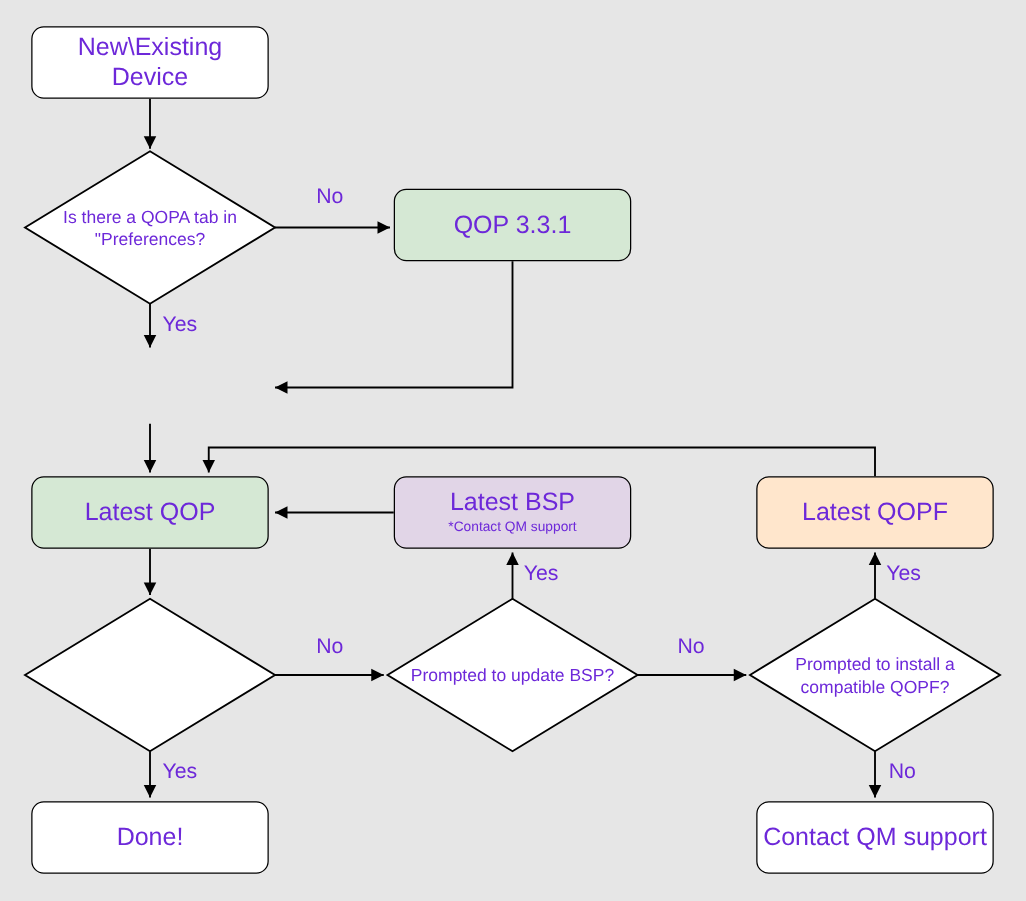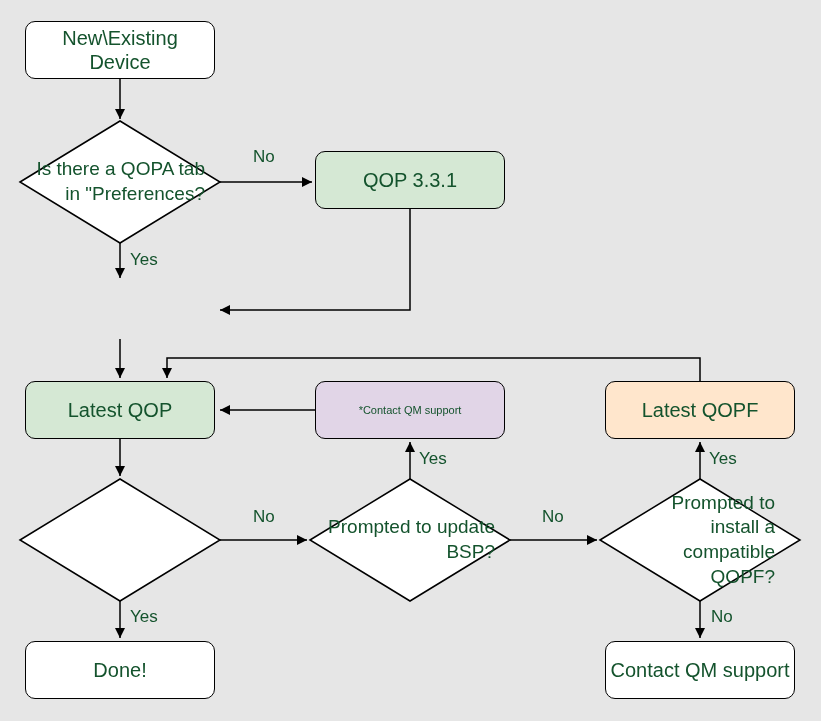--- a/index.html
+++ b/index.html
@@ -1,32 +1,32 @@
 <!DOCTYPE html>
 <html><head>
 <meta charset="utf-8">
 <style>
   html,body { margin:0; padding:0; background:#e6e6e6; }
   #canvas {
     position:relative; width:821px; height:721px; overflow:hidden;
-    font-family:"Liberation Sans", sans-serif; color:#14532d;
+    font-family:"Liberation Sans", sans-serif; color:#6d28d9;
   }
   #edges { position:absolute; left:0; top:0; }
   .edge { fill:none; stroke:#000; stroke-width:1.5; }
   .decision-shape { stroke:#000; stroke-width:1.5; }
   .node {
     position:absolute; box-sizing:border-box;
     border:1.5px solid #000; border-radius:10px;
     display:flex; flex-direction:column; align-items:center; justify-content:center;
     text-align:center; font-size:20px; line-height:1.2; background:#fff;
   }
   .node .note { font-size:11px; line-height:1.3; margin-top:1px; }
   .dtext {
     position:absolute; display:flex; align-items:center; justify-content:center;
-    text-align:right; font-size:19px; line-height:1.3;
+    text-align:center; font-size:14px; line-height:1.3;
   }
   .elabel { position:absolute; font-size:17px; line-height:1.2; }
 </style>
 </head>
 <body>
 
 <div id="canvas" style="background-color: rgb(230, 230, 230);">
 
   <svg id="edges" width="821" height="721">
     <defs>
@@ -63,20 +63,21 @@
   <div class="node" style="left: 315px; top: 151px; width: 190px; height: 58px; background-color: rgb(213, 232, 212);">
     <span>QOP 3.3.1</span>
   </div>
 
 
   <div class="node" style="left: 25px; top: 381px; width: 190px; height: 58px; background-color: rgb(213, 232, 212);">
     <span>Latest QOP</span>
   </div>
 
   <div class="node" style="left: 315px; top: 381px; width: 190px; height: 58px; background-color: rgb(225, 213, 231);">
+    <span>Latest BSP</span>
     <span class="note">*Contact QM support</span>
   </div>
 
   <div class="node" style="left: 605px; top: 381px; width: 190px; height: 58px; background-color: rgb(255, 230, 204);">
     <span>Latest QOPF</span>
   </div>
 
   <div class="node" style="left: 25px; top: 641px; width: 190px; height: 58px; background-color: rgb(255, 255, 255);">
     <span>Done!</span>
   </div>

